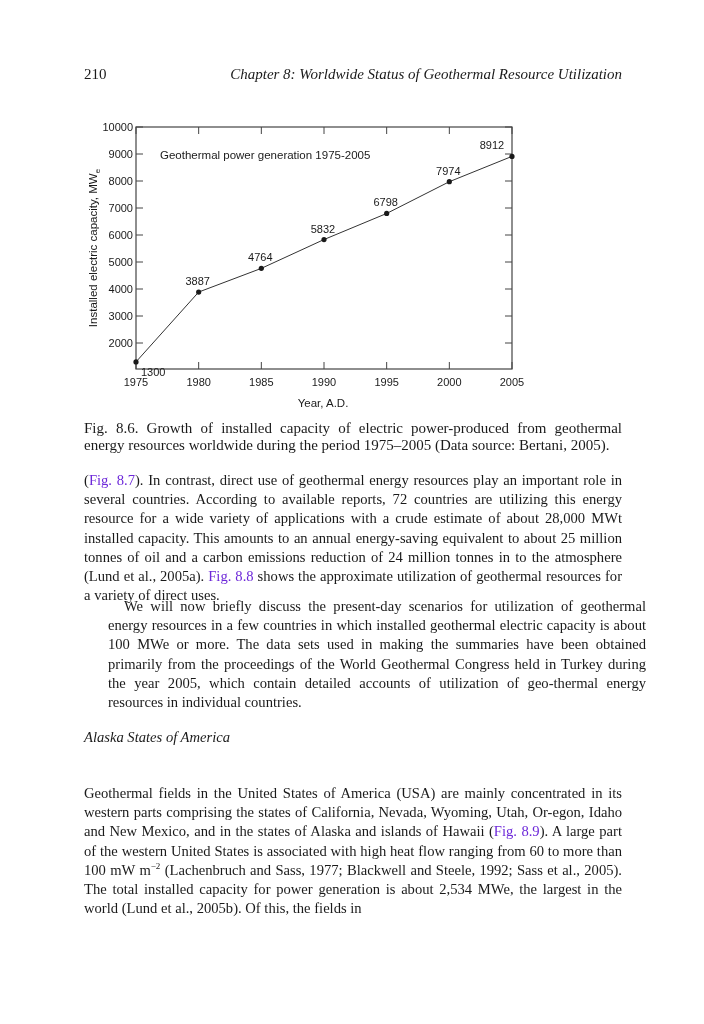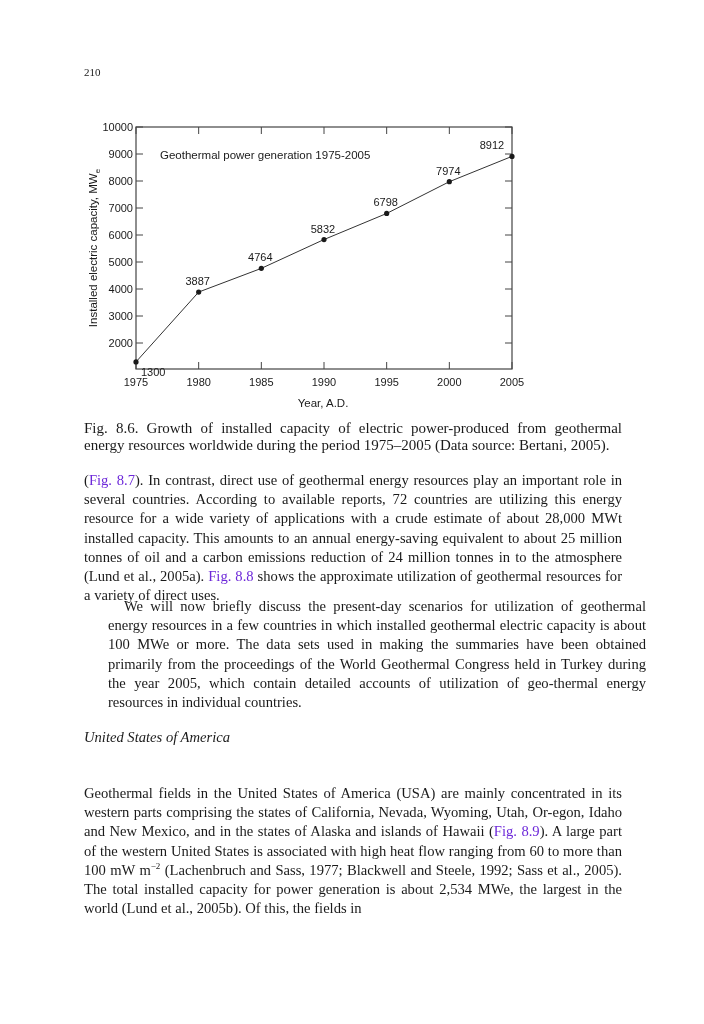--- a/index.html
+++ b/index.html
@@ -1,35 +1,36 @@
 <!DOCTYPE html>
 <html><head>
 <meta charset="utf-8">
 <style>
   html, body { margin:0; padding:0; background:#fff; }
   body { width:704px; height:1024px; position:relative; overflow:hidden; color:#1a1a1a; }
   .serif { font-family: "Liberation Serif", "DejaVu Serif", serif; }
-  #running-head { position:absolute; top:66px; left:84px; right:82px; height:18px; font-size:11px; }
+  #running-head { position:absolute; top:66px; left:84px; right:82px; height:18px; font-size:15px; }
   #page-number { position:absolute; left:0; top:0; }
   #chapter-title { position:absolute; right:0; top:0; font-style:italic; }
   #chart { position:absolute; left:0; top:0; width:704px; height:420px; }
   #caption { position:absolute; left:84px; width:538px; top:420px; font-size:15px; line-height:17px; text-align:justify; }
   .para { position:absolute; left:84px; width:538px; font-size:14.6px; line-height:19.2px; text-align:justify; text-align-last:left; }
   #para-1 { top:471px; }
   #para-2 { top:597px; text-indent:16px;margin-left:24px; }
   #section-heading { position:absolute; left:84px; top:729px; font-size:14.6px; font-style:italic; }
   #para-3 { top:764px;margin-top:20px; }
   .fig-link { color:#6d28d9; }
   sup { font-size:9px; line-height:0; }
 </style>
 </head>
 <body>
 
 <div id="running-head" class="serif">
   <span id="page-number">210</span>
+  <span id="chapter-title">Chapter 8: Worldwide Status of Geothermal Resource Utilization</span>
 </div>
 
 <svg id="chart" xmlns="http://www.w3.org/2000/svg" width="704" height="420" font-family="Liberation Sans, DejaVu Sans, sans-serif">
   <g id="frame">
       <rect x="136" y="127" width="376" height="242" fill="none" stroke="#444444" stroke-width="1.2"></rect>
     </g>
   <g id="yticks">
       <line x1="136" x2="143" y1="343" y2="343" stroke="#444444" stroke-width="1"></line>
       <line x1="505" x2="512" y1="343" y2="343" stroke="#444444" stroke-width="1"></line>
       <text x="133" y="347" font-size="11" text-anchor="end" fill="#1a1a1a">2000</text>
@@ -105,15 +106,15 @@
 
 <div id="caption" class="serif">
   <span>Fig. 8.6.</span>
   <span>Growth of installed capacity of electric power-produced from geothermal energy resources worldwide during the period 1975–2005 (Data source: Bertani, 2005).</span>
 </div>
 
 <div id="para-1" class="para serif">(<span class="fig-link">Fig. 8.7</span><span>). In contrast, direct use of geothermal energy resources play an important role in several countries. According to available reports, 72 countries are utilizing this energy resource for a wide variety of applications with a crude estimate of about 28,000 MWt installed capacity. This amounts to an annual energy-saving equivalent to about 25 million tonnes of oil and a carbon emissions reduction of 24 million tonnes in to the atmosphere (Lund et al., 2005a). </span><span class="fig-link">Fig. 8.8</span><span> shows the approximate utilization of geothermal resources for a variety of direct uses.</span></div>
 
 <div id="para-2" class="para serif">We will now briefly discuss the present-day scenarios for utilization of geothermal energy resources in a few countries in which installed geothermal electric capacity is about 100 MWe or more. The data sets used in making the summaries have been obtained primarily from the proceedings of the World Geothermal Congress held in Turkey during the year 2005, which contain detailed accounts of utilization of geo-thermal energy resources in individual countries.</div>
 
-<div id="section-heading" class="serif">United States of America</div>
+<div id="section-heading" class="serif">Alaska States of America</div>
 
 <div id="para-3" class="para serif"><span>Geothermal fields in the United States of America (USA) are mainly concentrated in its western parts comprising the states of California, Nevada, Wyoming, Utah, Or-egon, Idaho and New Mexico, and in the states of Alaska and islands of Hawaii (</span><span class="fig-link">Fig. 8.9</span><span>). A large part of the western United States is associated with high heat flow ranging from 60 to more than 100 mW m</span><sup>−2</sup><span> (Lachenbruch and Sass, 1977; Blackwell and Steele, 1992; Sass et al., 2005). The total installed capacity for power generation is about 2,534 MWe, the largest in the world (Lund et al., 2005b). Of this, the fields in</span></div>
 
 </body></html>

